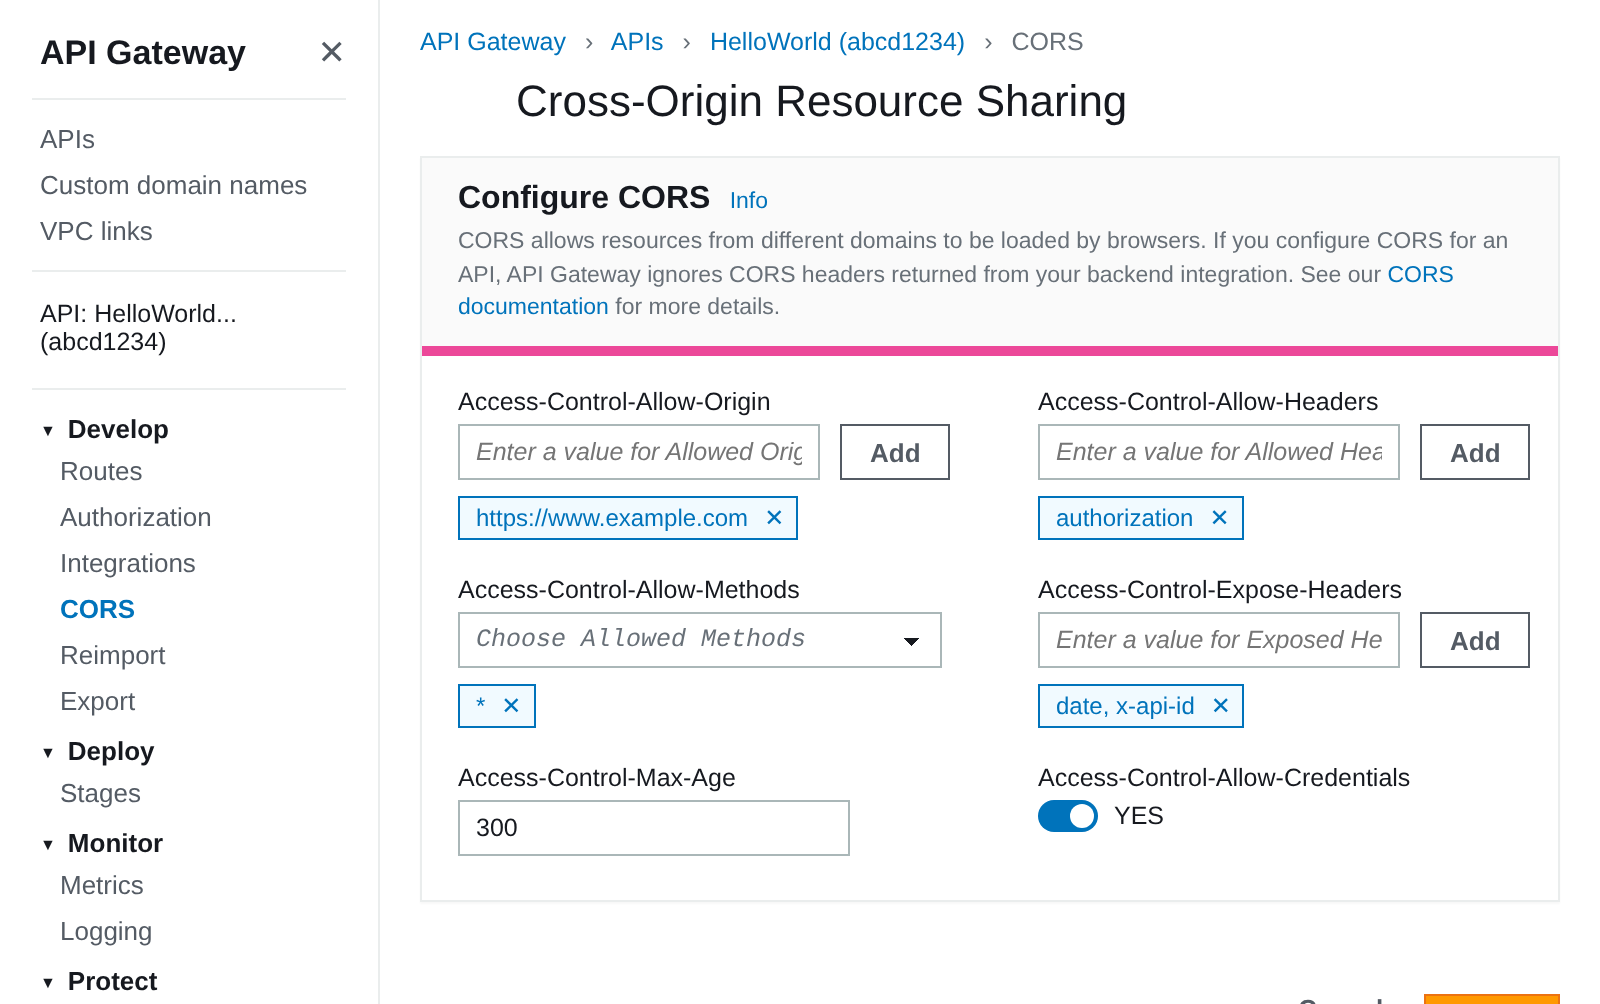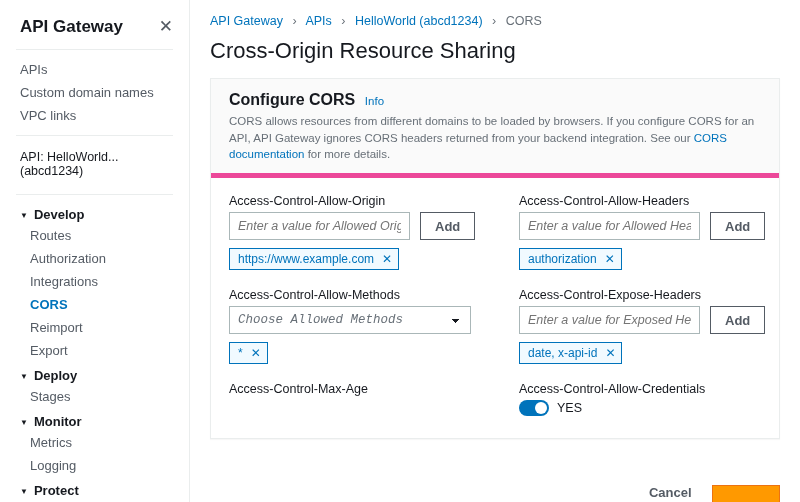--- a/index.html
+++ b/index.html
@@ -16,21 +16,21 @@
   .side-group-header { padding: 6px 20px 2px 20px; font-weight:700; font-size:13px; cursor:pointer;}
   .caret-down::before { content:"▼"; font-size:8px; margin-right:6px; position:relative; top:-1px;}
   .side-item { display:block; padding: 4px 20px 4px 30px; color:#545b64; font-size:13px; cursor:pointer;}
   .side-item.active { color:#0073bb; font-weight:700;}
   
   .main { flex:1; padding: 14px 20px 16px 20px; background:#fff; min-width:0;}
   .breadcrumb { color:#0073bb; font-size:12.5px; margin-bottom:10px;}
   .breadcrumb a { color:#0073bb; text-decoration:none; }
   .breadcrumb .sep { color:#687078; margin:0 6px;}
   .breadcrumb .current { color:#687078;}
-  h1.page-title { font-size:22px; font-weight:400; margin-bottom:14px; color:#16191f;}
+  h1.page-title { font-size:22px; font-weight:400; margin-bottom:14px; color:#16191f;margin-left:48px;}
   .panel { border:1px solid #eaeded; background:#fff; box-shadow: 0 1px 1px rgba(0,0,0,0.03);}
   .panel-head { padding:12px 18px 10px 18px; border-bottom:5px solid #ec4899; background:#fafafa;}
   .panel-title { font-size:16px; font-weight:700; display:inline;}
   .info-link { color:#0073bb; font-size:11.5px; font-weight:400; margin-left:6px; cursor:pointer;}
   .panel-desc { color:#687078; font-size:11.5px; line-height:1.45; margin-top:4px;}
   .panel-desc a { color:#0073bb; text-decoration:none;}
   .panel-body { padding: 16px 18px 18px 18px;}
   .row2 { display:flex; gap:48px; margin-bottom:18px;}
   .col { flex:1; min-width:0;}
   .field-label { font-size:12.5px; color:#16191f; margin-bottom:4px; display:block;}
@@ -168,20 +168,21 @@
                 <span>date, x-api-id</span>
                 <span class="x">✕</span>
               </span>
             </div>
           </div>
         </div>
 
         <div class="row2" style="margin-bottom:4px;justify-content:flex-end;">
           <div class="col">
             <label class="field-label">Access-Control-Max-Age</label>
+            <input class="txt normal" value="300" style="">
           </div>
           <div class="col">
             <label class="field-label">Access-Control-Allow-Credentials</label>
             <div class="toggle-row">
               <div class="toggle"></div>
               <span class="toggle-label">YES</span>
             </div>
           </div>
         </div>
       </div>

